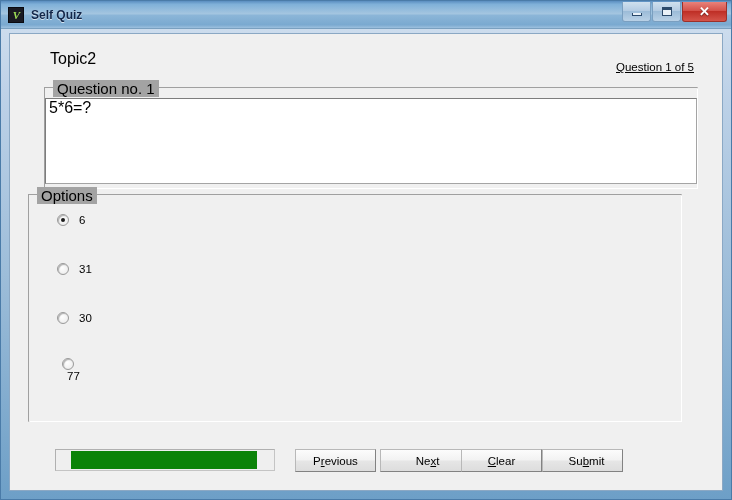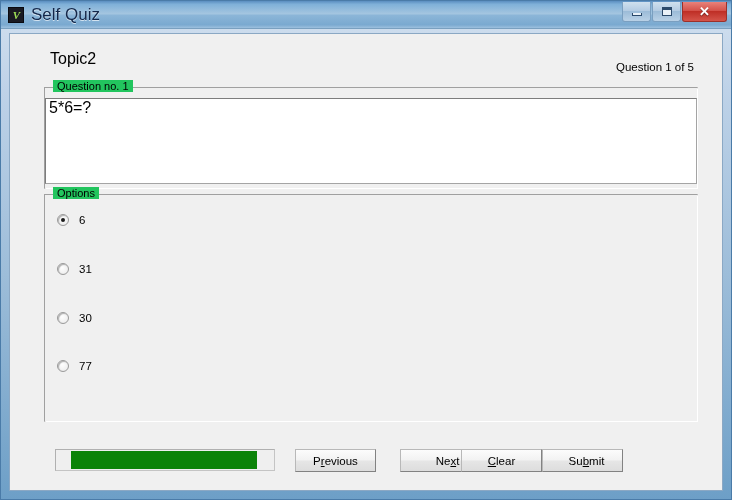--- a/index.html
+++ b/index.html
@@ -62,24 +62,25 @@
     font-family: "Liberation Serif", serif;
     font-style: italic;
     font-weight: bold;
     font-size: 11px;
     line-height: 16px;
     color: #9ede56;
     letter-spacing: -1px;
   }
   #title-text {
     margin-left: 7px;
-    font-size: 17px;
+    font-size: 12px;
     color: #13274a;
     text-shadow: 0 1px 0 rgba(255,255,255,0.65);
     white-space: nowrap;
+    font-weight: bold;
   }
 
   
   #caption-buttons {
     position: absolute;
     right: 4px;
     top: 1px;
     display: flex;
     height: 21px;
   }
@@ -145,20 +146,21 @@
     color: #000000;
     white-space: nowrap;
   }
   #question-counter {
     position: absolute;
     right: 28px;
     top: 27px;
     font-size: 11.5px;
     color: #000000;
     white-space: nowrap;
+    text-decoration: underline;
   }
 
   
   .groupbox {
     position: absolute;
     box-sizing: border-box;
     border: 1px solid #d8d8d8;
     border-top-color: #a0a0a0;
     border-left-color: #a0a0a0;
     background: transparent;
@@ -168,35 +170,35 @@
     left: 0; top: 0; right: -1px; bottom: -1px;
     border: 1px solid #ffffff;
     border-top-color: transparent;
     border-left-color: transparent;
     pointer-events: none;
   }
   .gb-label {
     position: absolute;
     top: -8px;
     left: 8px;
-    background: #22c55e;
+    background: #a3a3a3;
     padding: 0 4px;
-    font-size: 11px;
+    font-size: 15px;
     color: #000000;
     white-space: nowrap;
   }
 
   #question-group {
     left: 34px;
     top: 53px;
     width: 654px;
     height: 102px;
   }
   #options-group {
-    left: 34px;
+    left: 18px;
     top: 160px;
     width: 654px;
     height: 228px;
   }
 
   
   #question-textbox {
     position: absolute;
     left: 35px;
     top: 64px;
@@ -303,21 +305,21 @@
     display: flex;
     align-items: center;
     justify-content: center;
     padding: 0;
     cursor: default;
   }
   .btn .acc {
     text-decoration: underline;
   }
   #btn-previous { left: 285px; width: 81px; }
-  #btn-next     { left: 390px; width: 95px; }
+  #btn-next     { left: 370px; width: 95px; }
   #btn-clear    { left: 451px; width: 81px; }
   #btn-submit   { left: 532px; width: 81px; padding-left: 8px; }
 </style>
 </head>
 <body>
 
 <div id="window">
 
   <div id="titlebar">
     <div id="app-icon">
@@ -362,21 +364,21 @@
       <span class="option-label">6</span>
     </div>
     <div class="option-row" style="top:227px;justify-content:space-between;">
       <span class="radio"></span>
       <span class="option-label">31</span>
     </div>
     <div class="option-row" style="top:276px;justify-content:space-between;">
       <span class="radio"></span>
       <span class="option-label">30</span>
     </div>
-    <div class="option-row" style="top:324px;">
+    <div class="option-row" style="top:324px;flex-direction:column;">
       <span class="radio"></span>
       <span class="option-label">77</span>
     </div>
 
 
     <div id="progress-track">
       <div id="progress-fill" style="width: 185.88px; background: rgb(11, 131, 8);"></div>
     </div>
 
     <div class="btn" id="btn-previous">

